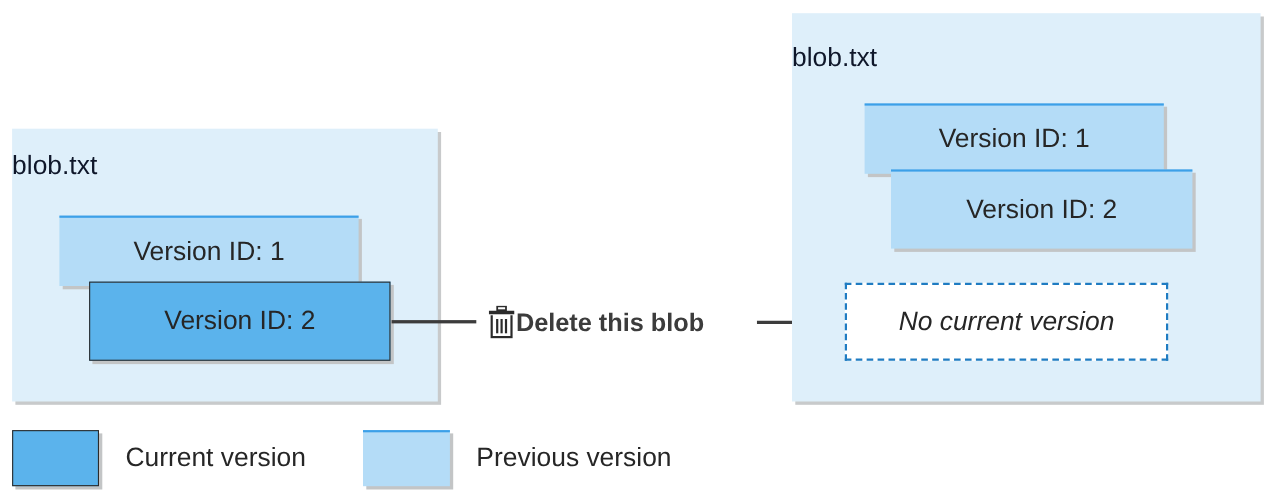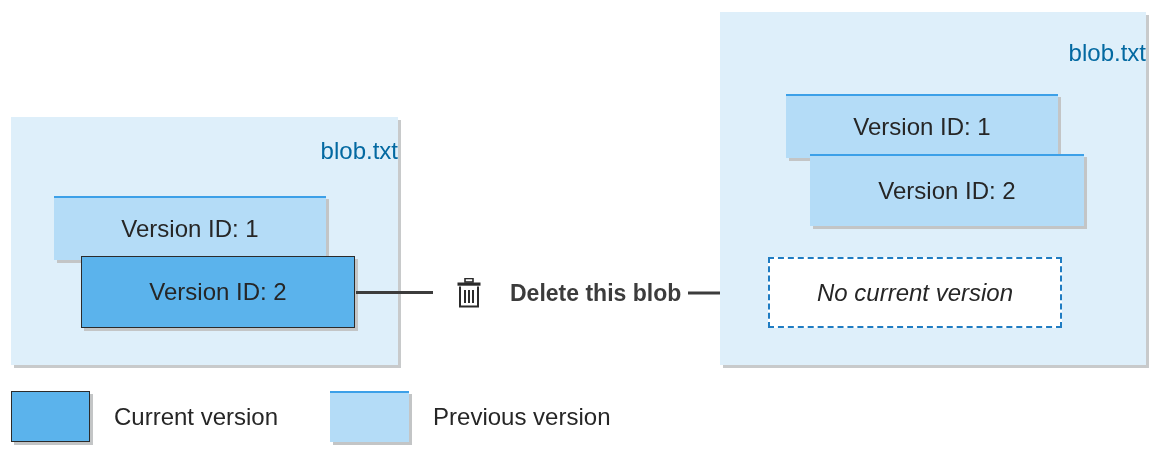--- a/index.html
+++ b/index.html
@@ -22,23 +22,23 @@
     background: #DEEFFA;
     box-shadow: 3px 3px 0 0 #c8cacb;
   }
   #panel-before { left: 11px; top: 117px; width: 387px; height: 248px; }
   #panel-after  { left: 720px; top: 12px;  width: 426px; height: 353px; }
 
   .blob-title {
     position: absolute;
     left: 0;
     right: 0;
-    text-align: right;
-    font-size: 24px;
-    color: #0369a1;
+    text-align: left;
+    font-size: 24px;
+    color: #0f172a;
     white-space: nowrap;
   }
   #panel-before .blob-title { top: 20px; }
   #panel-after  .blob-title { top: 27px; }
 
   
   .version-box {
     position: absolute;
     box-sizing: border-box;
     display: flex;
@@ -91,26 +91,26 @@
     position: absolute;
     left: 356px;
     top: 291px;
     width: 77px;
     height: 3px;
     background: #3c3c3c;
   }
 
   #delete-action {
     position: absolute;
-    left: 456px;
+    left: 443px;
     top: 271px;
     height: 44px;
     display: flex;
     align-items: center;
-    gap: 28px;
+    gap: 0;
   }
   #delete-icon { width: 26px; height: 30px; display: block; }
   #delete-label {
     font-size: 23px;
     font-weight: bold;
     color: #3c3c3c;
     white-space: nowrap;
   }
 
   #connector-arrow-right {

